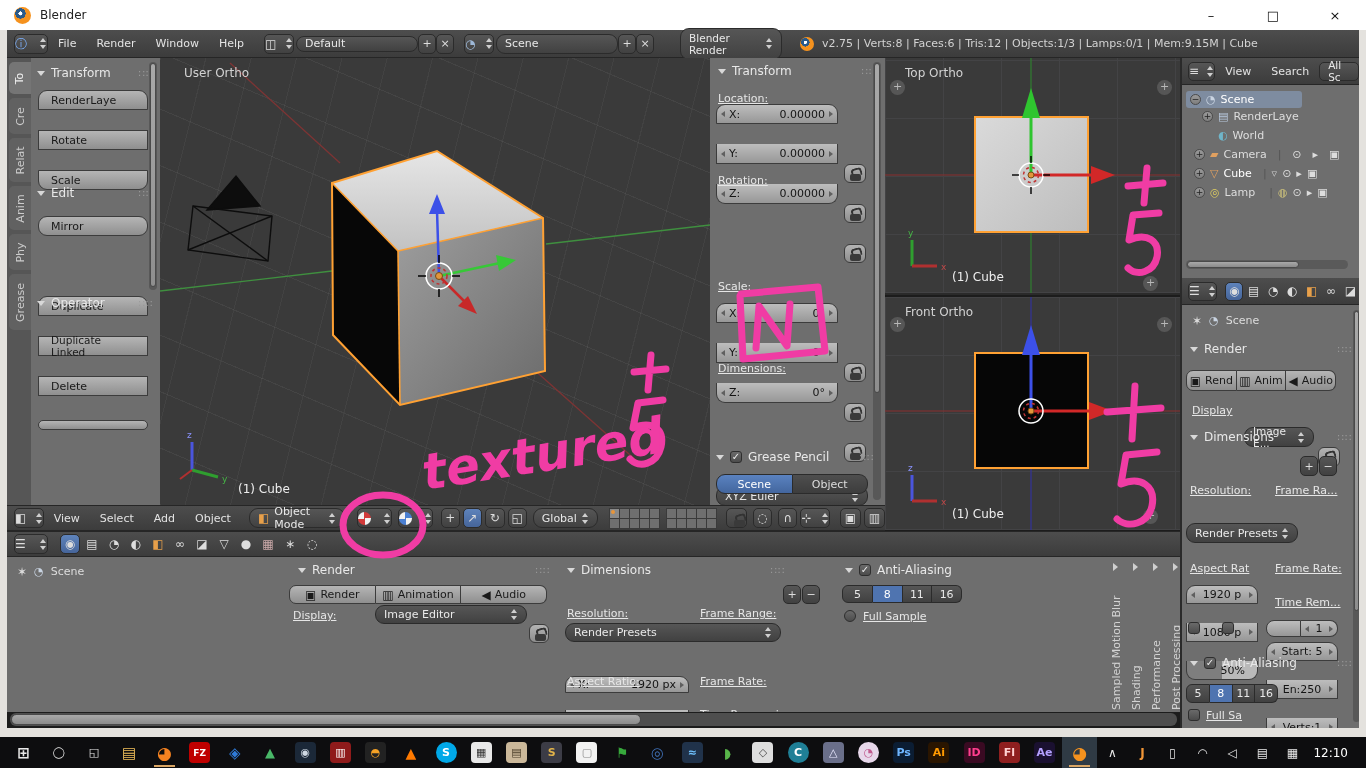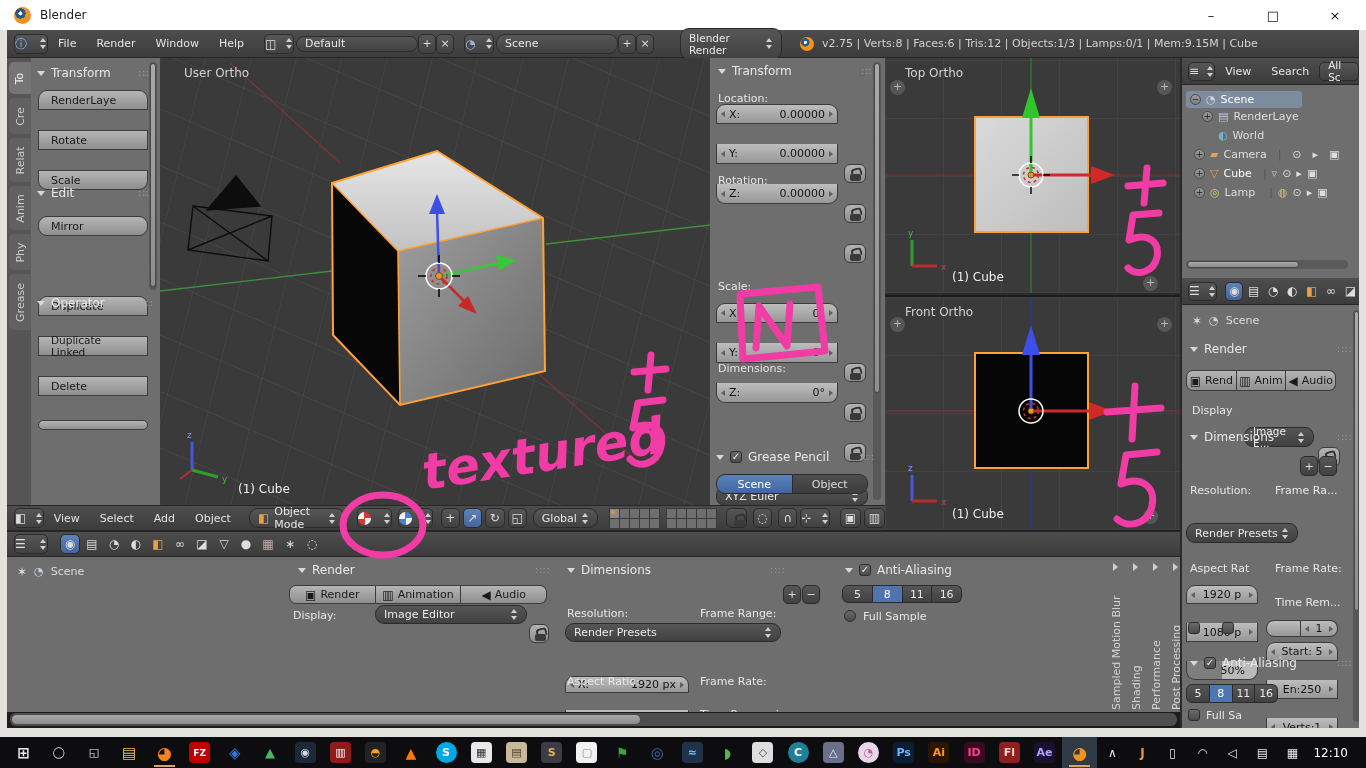--- a/index.html
+++ b/index.html
@@ -68,21 +68,21 @@
     display:flex; align-items:center; justify-content:center; gap:3px; color:#ddd; }
   .iconbox.active { background:linear-gradient(#5e83bb,#46659a); }
   .g { font-size:12px; line-height:1; }
   .scroll-v { background:#585858; border-radius:5px; }
   .scroll-v .th { position:absolute; left:1px; right:1px; background:linear-gradient(#a9a9a9,#8e8e8e);
     border-radius:5px; border:1px solid #4a4a4a; }
   .scroll-h { background:#5a5a5a; border-radius:6px; }
   .scroll-h .th { position:absolute; top:1px; bottom:1px; background:linear-gradient(#a9a9a9,#8b8b8b);
     border-radius:6px; border:1px solid #4a4a4a; }
   .region { background:#6e6e6e; }
-  .lbl { color:#e6e6e6; }
+  .lbl { color:#e6e6e6;text-decoration:underline; }
   .dlbl { color:#d2d2d2; }
   .expander { width:11px; height:11px; border-radius:50%; border:1px solid #4a4a4a;
     background:linear-gradient(#9a9a9a,#7e7e7e); color:#222; font-size:9px; line-height:9px;
     text-align:center; flex:none; }
   .expander.p::before { content:"+"; } .expander.m::before { content:"−"; }
   .eye::before { content:"⊙"; } .curico::before { content:"▸"; } .camt::before { content:"▣"; }
   .oic { font-size:11px; line-height:1; flex:none; }
 
   
   .vpgrid { background-color:#3a3a3a;

